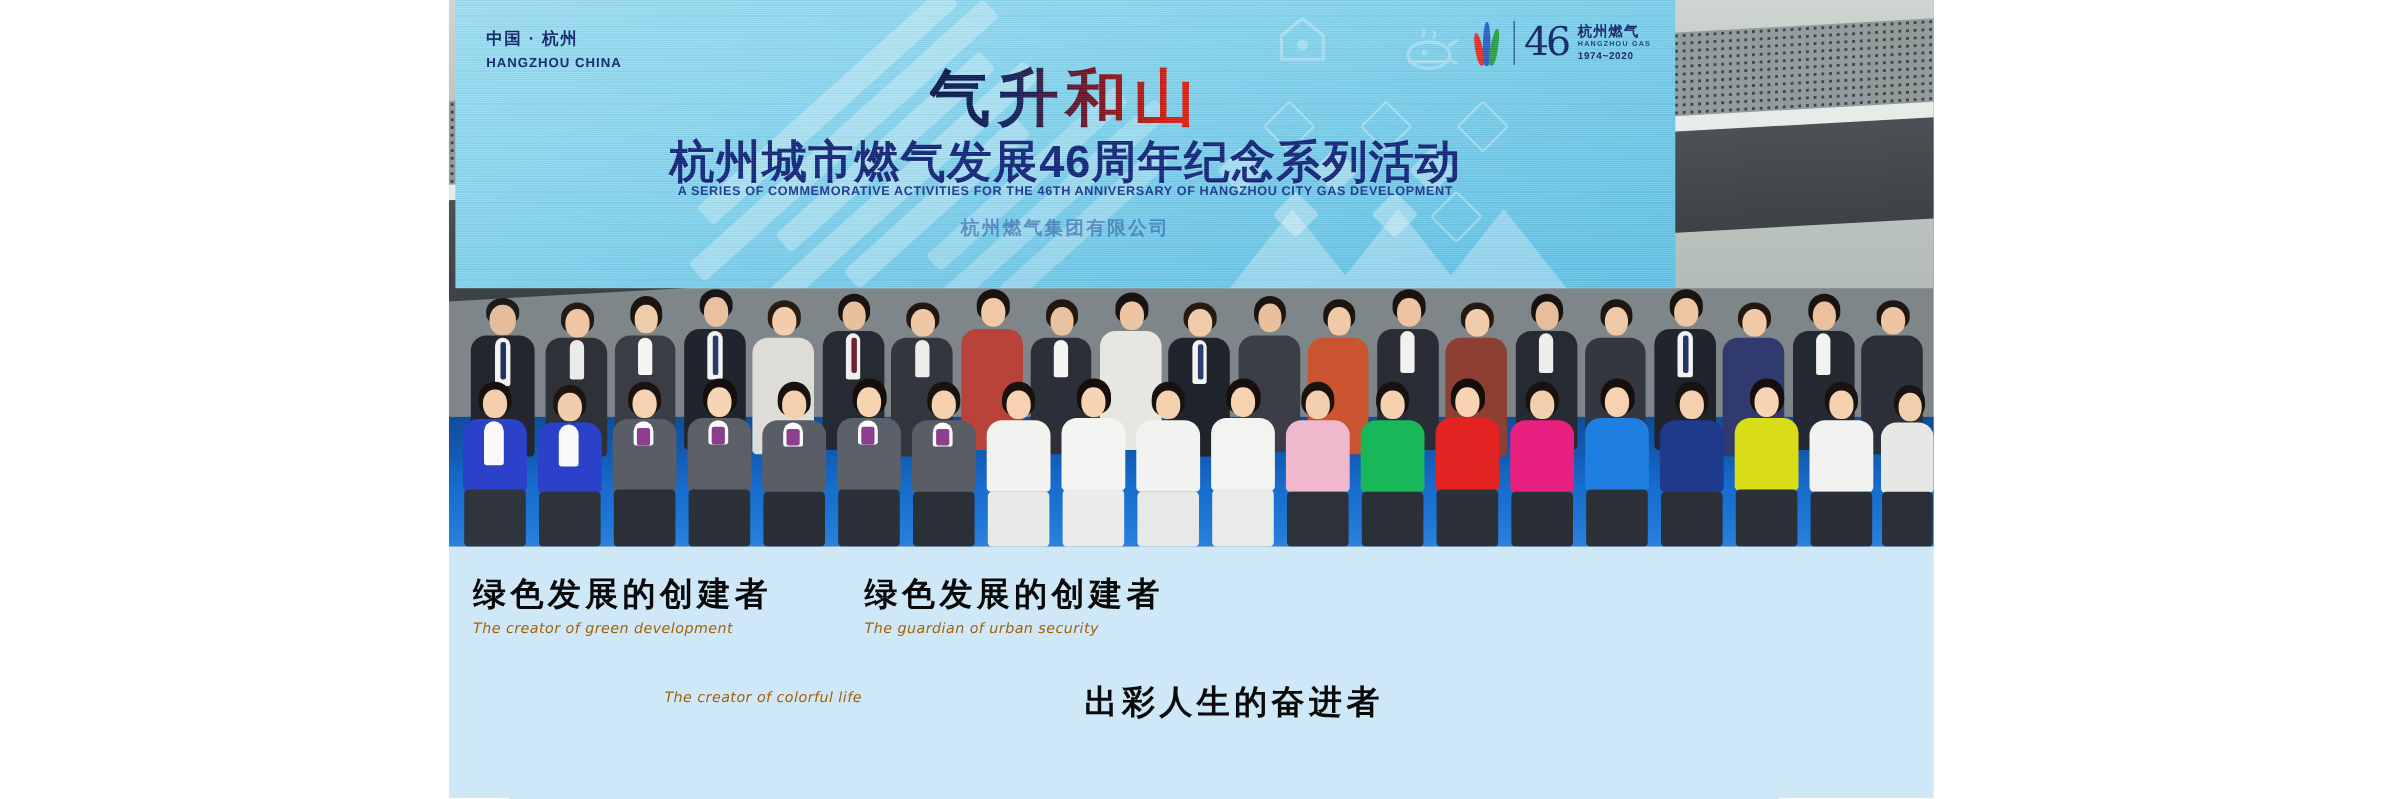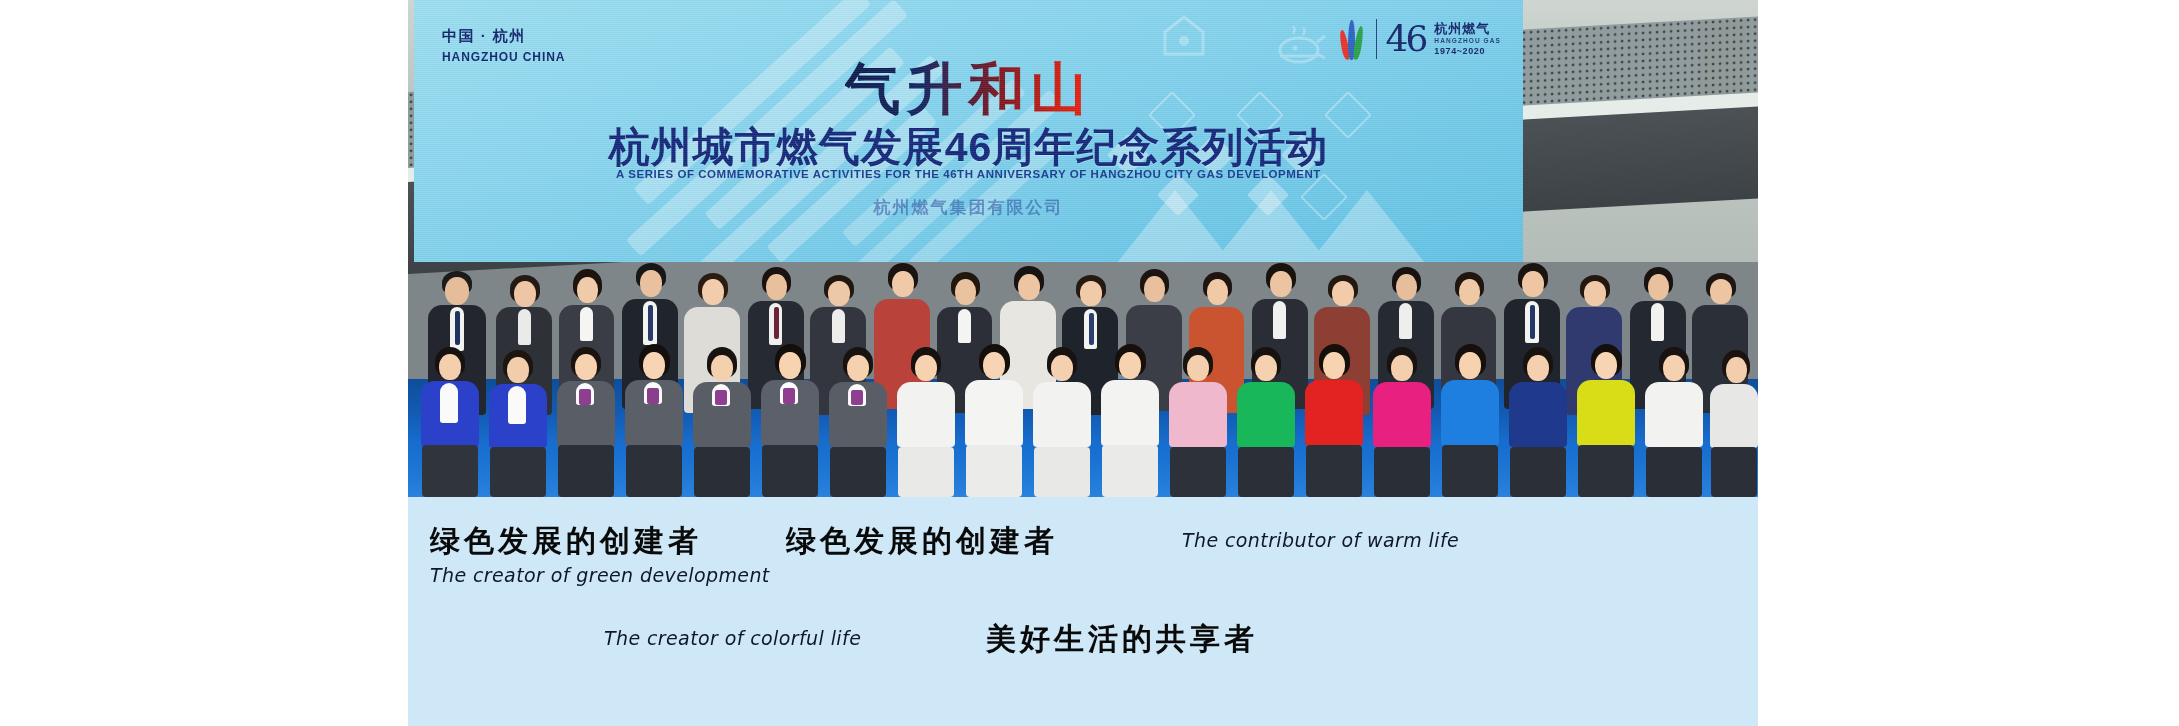--- a/index.html
+++ b/index.html
@@ -138,21 +138,21 @@
   .tie{position:absolute;border-radius:2px;}
   .legs{position:absolute;bottom:0;border-radius:4px;}
 
   
   #captions{position:absolute;left:0;top:497px;width:1350px;height:229px;
       background:#cfe8f8;}
   .cap-row{position:absolute;display:flex;}
   .cap{color:#0b0b0b;}
   .cap .cn{font-size:30px;font-weight:700;letter-spacing:4px;line-height:1.18;
       color:#0a0a0a;white-space:nowrap;}
-  .cap .en{font-size:19px;font-style:italic;color:#0f172a;letter-spacing:.4px;
+  .cap .en{font-size:13px;font-style:italic;color:#a16207;letter-spacing:.4px;
       margin-top:6px;white-space:nowrap;font-family:"DejaVu Sans","Liberation Sans",sans-serif;}
 </style>
 </head>
 <body>
 
 <div id="page">
 
   <div id="card">
 
     <div id="photo">
@@ -507,30 +507,30 @@
 
     <div id="captions">
 
       <div class="cap-row" style="left:0;top:26px;width:1350px;">
         <div class="cap" style="width:340px;margin-left:22px;">
           <div class="cn">绿色发展的创建者</div>
           <div class="en">The creator of green development</div>
         </div>
         <div class="cap" style="width:340px;margin-left:16px;">
           <div class="cn">绿色发展的创建者</div>
+          <div class="en">The guardian of urban security</div>
         </div>
         <div class="cap" style="width:340px;margin-left:56px;">
-          <div class="en">The contributor of warm life</div>
         </div>
       </div>
 
       <div class="cap-row" style="left:0;top:124px;width:1350px;">
         <div class="cap" style="width:340px;margin-left:196px;">
           <div class="en">The creator of colorful life</div>
         </div>
         <div class="cap" style="width:340px;margin-left:42px;">
-          <div class="cn">美好生活的共享者</div>
+          <div class="cn">出彩人生的奋进者</div>
         </div>
       </div>
     </div>
 
   </div>
 </div>
 
 </body></html>

